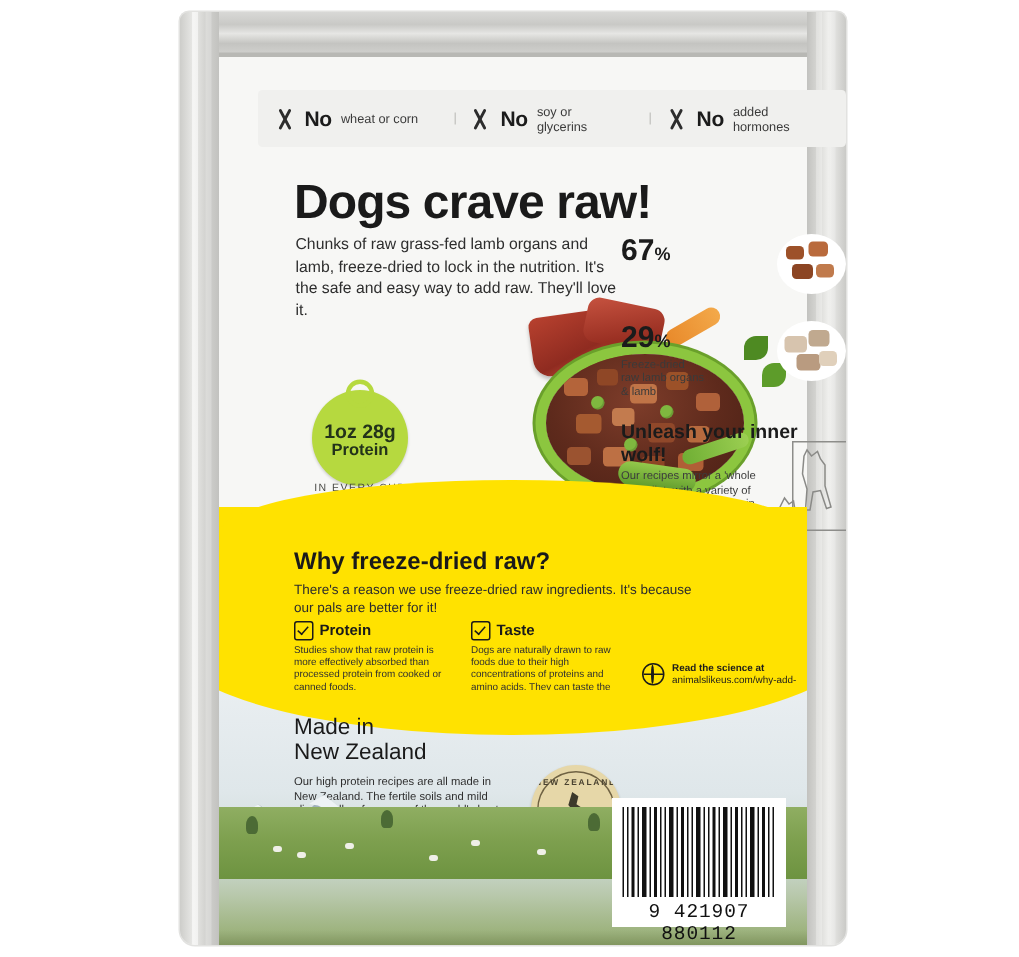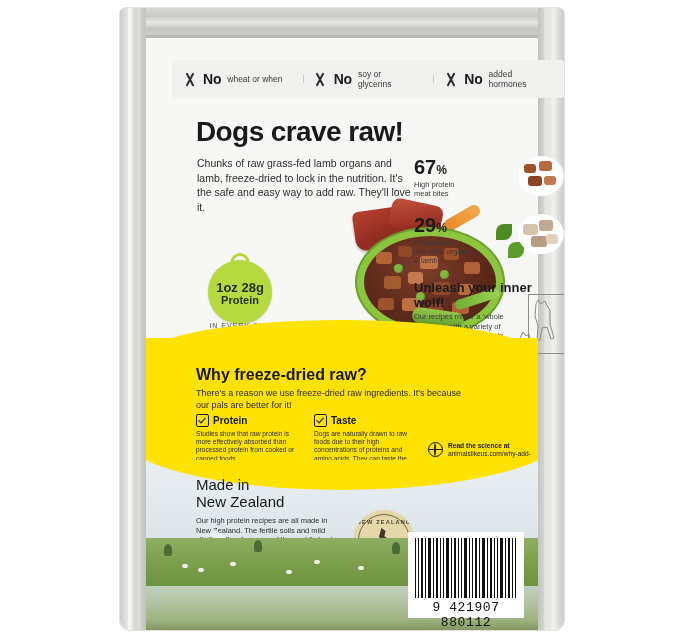--- a/index.html
+++ b/index.html
@@ -136,21 +136,21 @@
     line-height: 10px;
     color: #3a3a3a;
     max-width: 58px;
   }
 
   
   .headline {
     position: absolute;
     left: 50px;
     top: 78px;
-    font-size: 28px;
+    font-size: 32px;
     font-weight: bold;
     color: #1a1a1a;
     letter-spacing: -.6px;
     text-align: right;
   }
   .blurb {
     position: absolute;
     left: 51px;
     top: 118px;
     width: 218px;
@@ -619,21 +619,21 @@
       <div class="sheen" style="left:6px;opacity:.5"></div>
       <div class="sheen" style="left:15px;opacity:.35"></div>
     </div>
 
     <div class="panel">
 
       <div class="claims">
         <div class="claim">
           <span class="xicon"></span>
           <span class="no">No</span>
-          <span class="txt">wheat or when</span>
+          <span class="txt">wheat or corn</span>
         </div>
         <div class="claim">
           <span class="xicon"></span>
           <span class="no">No</span>
           <span class="txt">soy or glycerins</span>
         </div>
         <div class="claim">
           <span class="xicon"></span>
           <span class="no">No</span>
           <span class="txt">added hormones</span>
@@ -674,22 +674,20 @@
 
       <div class="badge">
         <div class="tag"></div>
         <div class="amt">1oz 28g</div>
         <div class="pro">Protein</div>
         <div class="cup">IN EVERY CUP</div>
       </div>
 
       <div class="stat" style="top:118px;">
         <div class="num"><span>67</span><span class="pct">%</span></div>
-        <div class="lab" style="white-space:pre-line">High protein
-meat bites</div>
         <div class="stat-photo">
           <div class="chunk" style="left:6px;top:8px;width:12px;height:9px;background:#9d5129;"></div>
           <div class="chunk" style="left:21px;top:5px;width:13px;height:10px;background:#b96a3c;"></div>
           <div class="chunk" style="left:10px;top:20px;width:14px;height:10px;background:#8c4523;"></div>
           <div class="chunk" style="left:26px;top:20px;width:12px;height:9px;background:#c07a4c;"></div>
         </div>
       </div>
 
       <div class="stat" style="top:176px;">
         <div class="num"><span>29</span><span class="pct">%</span></div>

